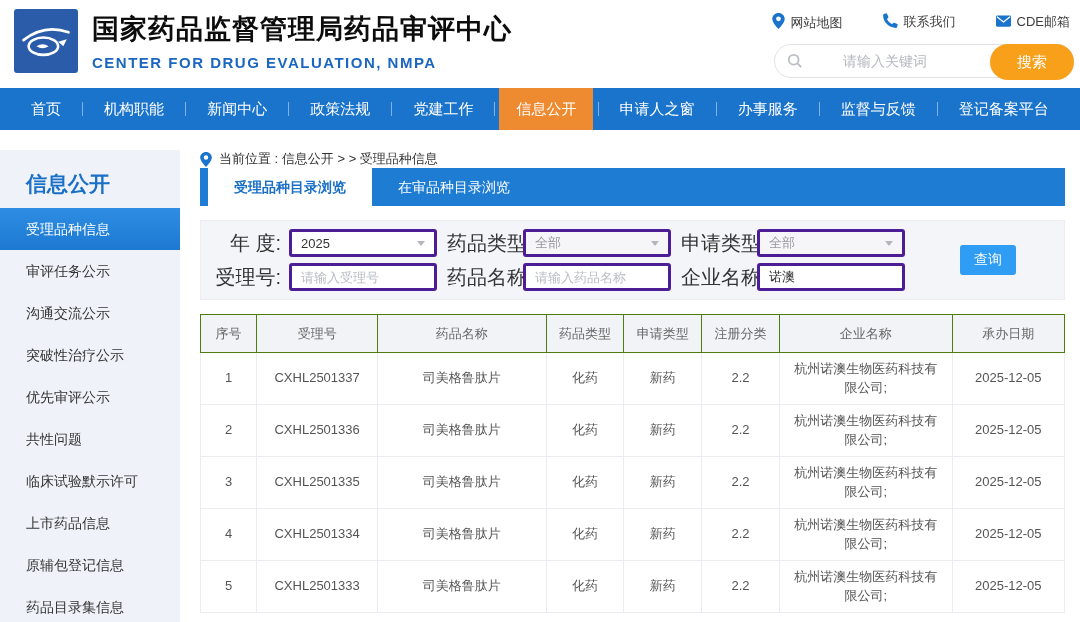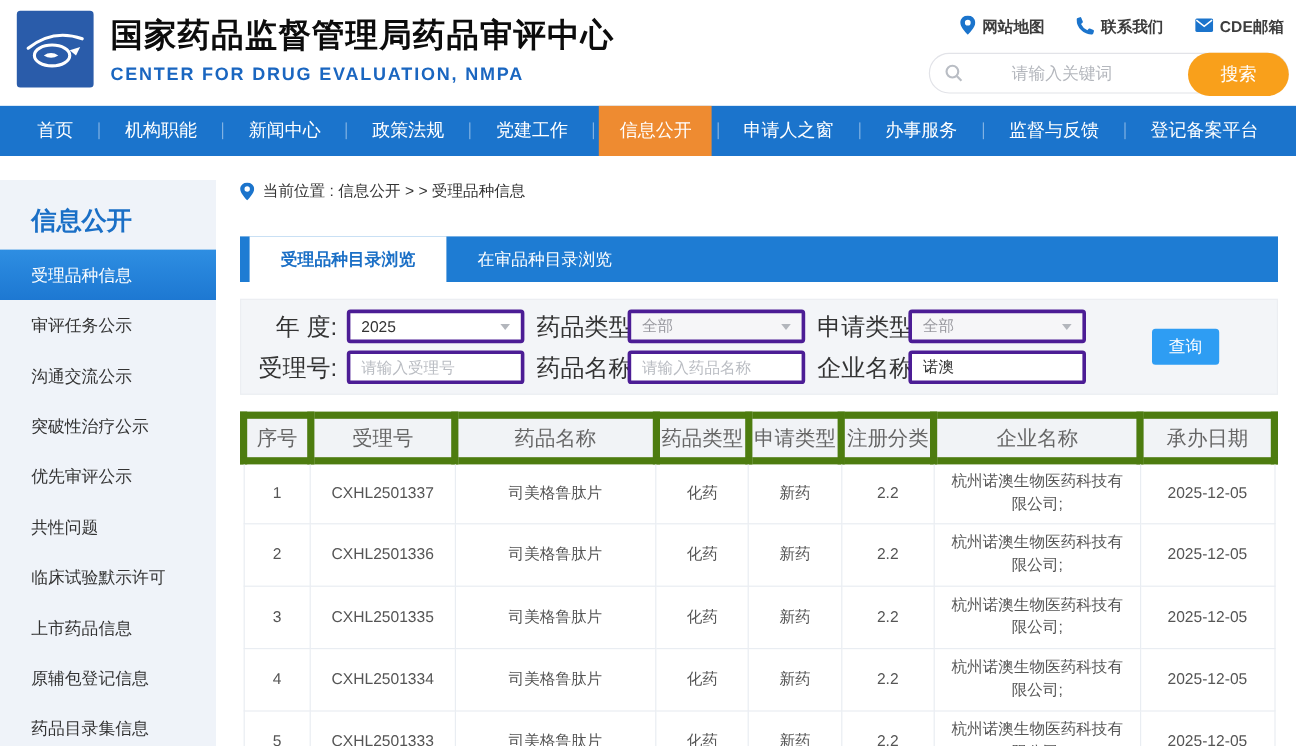--- a/index.html
+++ b/index.html
@@ -6,21 +6,21 @@
   html,body { background:#fff; }
   body { font-family:"Liberation Sans","DejaVu Sans",sans-serif; }
   .screen { width:1080px; height:622px; position:relative; background:#fff; overflow:hidden; margin:0 auto; }
 
   
   .header { height:88px; position:relative; background:#fff; }
   .logo { position:absolute; left:14px; top:9px; width:64px; height:64px; background:#2a5caa; border-radius:3px; display:flex; align-items:center; justify-content:center; }
   .titles { position:absolute; left:92px; top:11px; }
   .site-title { font-size:27px; font-weight:bold; color:#0c0c0c; letter-spacing:1px; }
   .site-subtitle { font-size:15px; font-weight:bold; color:#1a66c0; letter-spacing:1.5px; margin-top:7px; }
-  .quick-links { position:absolute; top:13px; right:10px; display:flex; gap:26px; align-items:center;font-weight:bold; }
+  .quick-links { position:absolute; top:13px; right:10px; display:flex; gap:40px; align-items:flex-start; }
   .quick-link { display:flex; align-items:center; gap:6px; font-size:13px; color:#3d3d3d; cursor:pointer; }
   .searchbar { position:absolute; top:44px; right:6px; width:300px; height:34px; border:1px solid #e2e3e8; border-radius:17px; display:flex; align-items:center; background:#fff;gap:32px; }
   .searchbar .mag { margin-left:12px; display:flex; }
   .searchbar input { border:none; outline:none; flex:1; font-size:14px; color:#333; padding:0 8px; background:transparent; min-width:0; }
   .searchbar input::placeholder { color:#b4b7bd; }
   .search-btn { position:absolute; right:-1px; top:-1px; height:36px; width:84px; border:none; border-radius:18px; background:#f9a01b; color:#fff; font-size:15px; cursor:pointer; }
 
   
   .nav { height:42px; background:#1b74cc; display:flex; align-items:center; justify-content:space-between; padding:0 14px; }
   .nav-item { color:#fff; font-size:15px; font-weight:normal; height:42px; line-height:42px; padding:0 17px; text-decoration:none; cursor:pointer; white-space:nowrap; }
@@ -28,42 +28,42 @@
   .nav-sep { width:1px; height:14px; background:rgba(255,255,255,.45); flex:none; }
 
   
   .page { display:flex; align-items:flex-start; }
   .sidebar { width:180px; background:#eff3f9; margin-top:20px; padding:14px 0 6px; height:472px; flex:none; }
   .sidebar-title { color:#1a6fc6; font-size:21px; font-weight:bold; padding-left:26px; margin:6px 0 10px; }
   .side-item { height:42px; line-height:42px; padding-left:26px; font-size:14px; color:#333; cursor:pointer; white-space:nowrap; }
   .side-item.active { background:linear-gradient(180deg,#2e8ee2,#1d78d2); color:#fff; }
 
   .main { flex:1; margin:20px 15px 0 20px; min-width:0; }
-  .breadcrumb { display:flex; align-items:center; gap:7px; font-size:13px; color:#333; margin-bottom:29px; }
+  .breadcrumb { display:flex; align-items:center; gap:7px; font-size:13px; color:#333; margin-bottom:0; }
 
   .tabs { height:38px; background:#1e7cd3; display:flex; }
   .tab { height:38px; line-height:38px; padding:0 26px; color:#fff; font-size:14px; cursor:pointer; white-space:nowrap; }
   .tab.active { background:#fff; color:#1a6fc6; font-weight:bold; margin-left:8px; }
 
   
   .filter { margin-top:14px; background:#f3f5f8; border:1px solid #eceef2; padding:8px 12px; position:relative; }
   .f-row { display:flex; align-items:center; height:28px; }
   .f-row + .f-row { margin-top:6px; }
   .f-label { width:68px; text-align:right; font-size:20px; color:#333; margin-right:8px; flex:none; white-space:nowrap; }
   .f-field { width:148px; height:28px; border:3px solid #4c1d95; border-radius:3px; background:#fff; display:flex; align-items:center; padding:0 9px; font-size:13px; color:#333; margin-right:10px; flex:none; }
   .f-select { justify-content:space-between; cursor:pointer; }
   .f-select.gray { background:#f6f6f8; color:#98989e; }
   .chev { width:0; height:0; border-left:4px solid transparent; border-right:4px solid transparent; border-top:5px solid #b3b6bc; flex:none; }
   input.f-field { outline:none; }
   input.f-field::placeholder { color:#b9bcc2; }
   .query-btn { position:absolute; right:48px; top:50%; transform:translateY(-50%); width:56px; height:30px; background:#2e9df3; color:#fff; border:none; border-radius:3px; font-size:14px; cursor:pointer; }
 
   
   table { width:100%; border-collapse:collapse; margin-top:14px; table-layout:fixed; }
-  th { background:#f1f3f6; height:38px; font-size:17px; color:#666; font-weight:normal; border:6px solid #4d7c0f; }
+  th { background:#f1f3f6; height:38px; font-size:13px; color:#666; font-weight:normal; border:1px solid #4d7c0f; }
   td { height:52px; text-align:center; font-size:13px; color:#555; border:1px solid #e9edf2; padding:2px 8px; line-height:1.45; }
 </style>
 </head>
 <body>
 
 <div class="screen">
 
   <div class="header">
     <div class="logo">
       <svg width="52" height="42" viewBox="0 0 60 46" fill="none">

